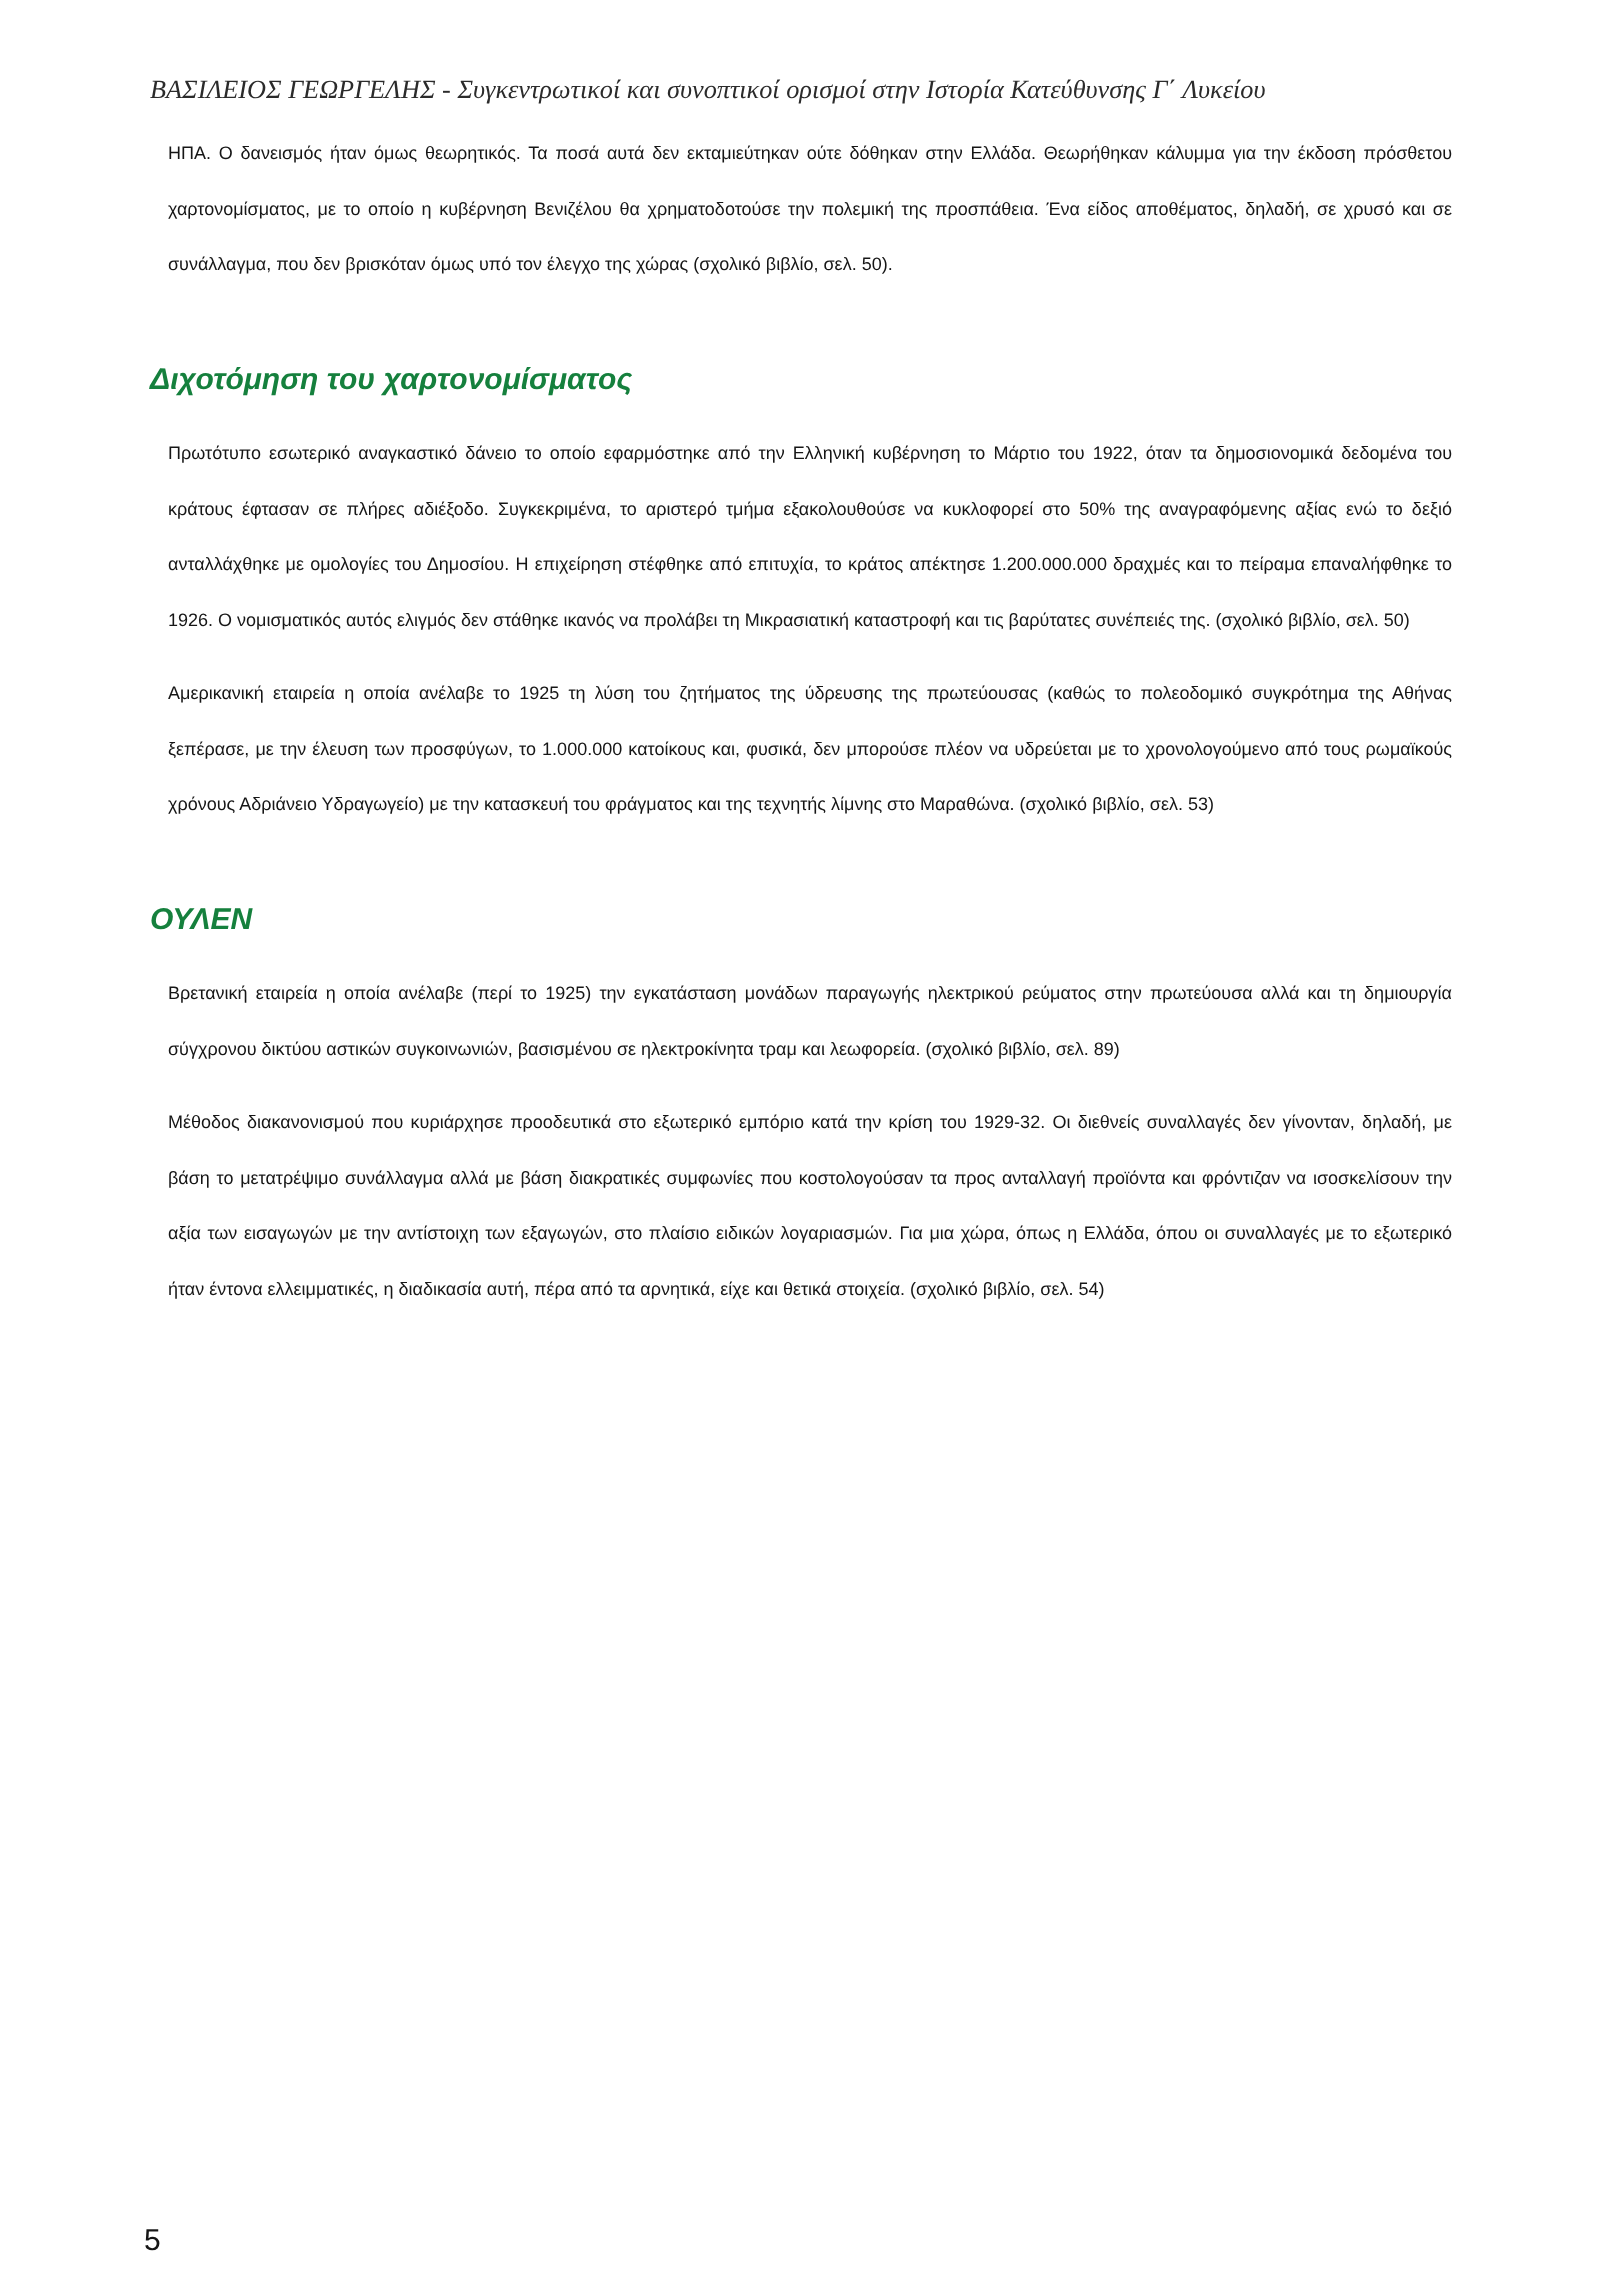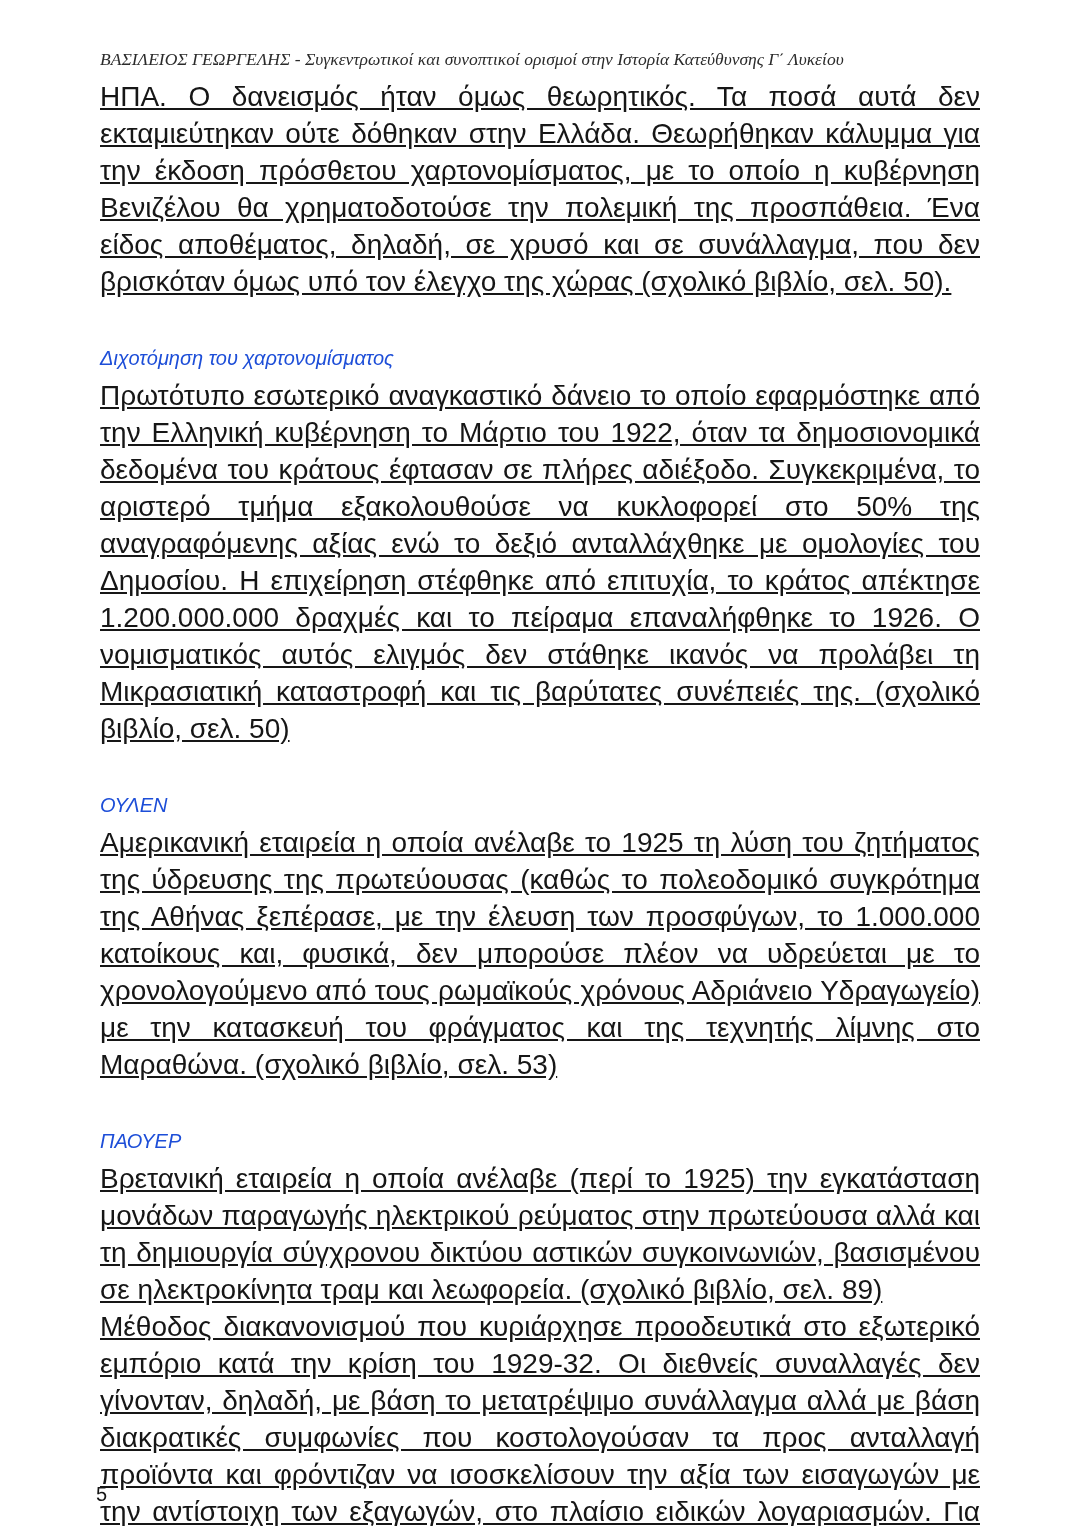--- a/index.html
+++ b/index.html
@@ -20,34 +20,33 @@
   }
   .doc-header {
     font-family: "Liberation Serif", serif;
     font-style: italic;
     font-size: 17.5px;
     line-height: 26px;
     color: #2b2b2b;
     margin: 0 0 6px 0;
   }
   .body-text {
-    font-size: 28px;
+    font-size: 12px;
     line-height: 37px;
     text-align: justify;
-    margin: 0;
+    margin: 12px;
     color: #161616;
-    text-decoration: underline;
   }
   .section-heading {
     font-size: 20px;
     line-height: 37px;
-    font-weight: normal;
+    font-weight: bold;
     font-style: italic;
     margin: 40px 0 0 0;
-    color: #1d4ed8;
+    color: #15803d;
   }
   .page-number {
     position: absolute;
     left: 96px;
     bottom: 20px;
     font-size: 20px;
     color: #161616;
   }
 </style>
 </head>
@@ -55,23 +54,22 @@
 
 <div class="page">
 
   <div class="doc-header">ΒΑΣΙΛΕΙΟΣ ΓΕΩΡΓΕΛΗΣ - Συγκεντρωτικοί και συνοπτικοί ορισμοί στην Ιστορία Κατεύθυνσης Γ΄ Λυκείου</div>
 
   <p class="body-text">ΗΠΑ. Ο δανεισμός ήταν όμως θεωρητικός. Τα ποσά αυτά δεν εκταμιεύτηκαν ούτε δόθηκαν στην Ελλάδα. Θεωρήθηκαν κάλυμμα για την έκδοση πρόσθετου χαρτονομίσματος, με το οποίο η κυβέρνηση Βενιζέλου θα χρηματοδοτούσε την πολεμική της προσπάθεια. Ένα είδος αποθέματος, δηλαδή, σε χρυσό και σε συνάλλαγμα, που δεν βρισκόταν όμως υπό τον έλεγχο της χώρας (σχολικό βιβλίο, σελ. 50).</p>
 
   <h2 class="section-heading">Διχοτόμηση του χαρτονομίσματος</h2>
   <p class="body-text">Πρωτότυπο εσωτερικό αναγκαστικό δάνειο το οποίο εφαρμόστηκε από την Ελληνική κυβέρνηση το Μάρτιο του 1922, όταν τα δημοσιονομικά δεδομένα του κράτους έφτασαν σε πλήρες αδιέξοδο. Συγκεκριμένα, το αριστερό τμήμα εξακολουθούσε να κυκλοφορεί στο 50% της αναγραφόμενης αξίας ενώ το δεξιό ανταλλάχθηκε με ομολογίες του Δημοσίου. Η επιχείρηση στέφθηκε από επιτυχία, το κράτος απέκτησε 1.200.000.000 δραχμές και το πείραμα επαναλήφθηκε το 1926. Ο νομισματικός αυτός ελιγμός δεν στάθηκε ικανός να προλάβει τη Μικρασιατική καταστροφή και τις βαρύτατες συνέπειές της. (σχολικό βιβλίο, σελ. 50)</p>
 
-  <h2 class="section-heading">ΟΥΛΕΝ</h2>
   <p class="body-text">Αμερικανική εταιρεία η οποία ανέλαβε το 1925 τη λύση του ζητήματος της ύδρευσης της πρωτεύουσας (καθώς το πολεοδομικό συγκρότημα της Αθήνας ξεπέρασε, με την έλευση των προσφύγων, το 1.000.000 κατοίκους και, φυσικά, δεν μπορούσε πλέον να υδρεύεται με το χρονολογούμενο από τους ρωμαϊκούς χρόνους Αδριάνειο Υδραγωγείο) με την κατασκευή του φράγματος και της τεχνητής λίμνης στο Μαραθώνα. (σχολικό βιβλίο, σελ. 53)</p>
 
-  <h2 class="section-heading">ΠΑΟΥΕΡ</h2>
+  <h2 class="section-heading">ΟΥΛΕΝ</h2>
   <p class="body-text">Βρετανική εταιρεία η οποία ανέλαβε (περί το 1925) την εγκατάσταση μονάδων παραγωγής ηλεκτρικού ρεύματος στην πρωτεύουσα αλλά και τη δημιουργία σύγχρονου δικτύου αστικών συγκοινωνιών, βασισμένου σε ηλεκτροκίνητα τραμ και λεωφορεία. (σχολικό βιβλίο, σελ. 89)</p>
 
   <p class="body-text">Μέθοδος διακανονισμού που κυριάρχησε προοδευτικά στο εξωτερικό εμπόριο κατά την κρίση του 1929-32. Οι διεθνείς συναλλαγές δεν γίνονταν, δηλαδή, με βάση το μετατρέψιμο συνάλλαγμα αλλά με βάση διακρατικές συμφωνίες που κοστολογούσαν τα προς ανταλλαγή προϊόντα και φρόντιζαν να ισοσκελίσουν την αξία των εισαγωγών με την αντίστοιχη των εξαγωγών, στο πλαίσιο ειδικών λογαριασμών. Για μια χώρα, όπως η Ελλάδα, όπου οι συναλλαγές με το εξωτερικό ήταν έντονα ελλειμματικές, η διαδικασία αυτή, πέρα από τα αρνητικά, είχε και θετικά στοιχεία. (σχολικό βιβλίο, σελ. 54)</p>
 
   <div class="page-number">5</div>
 
 </div>
 
 </body></html>

